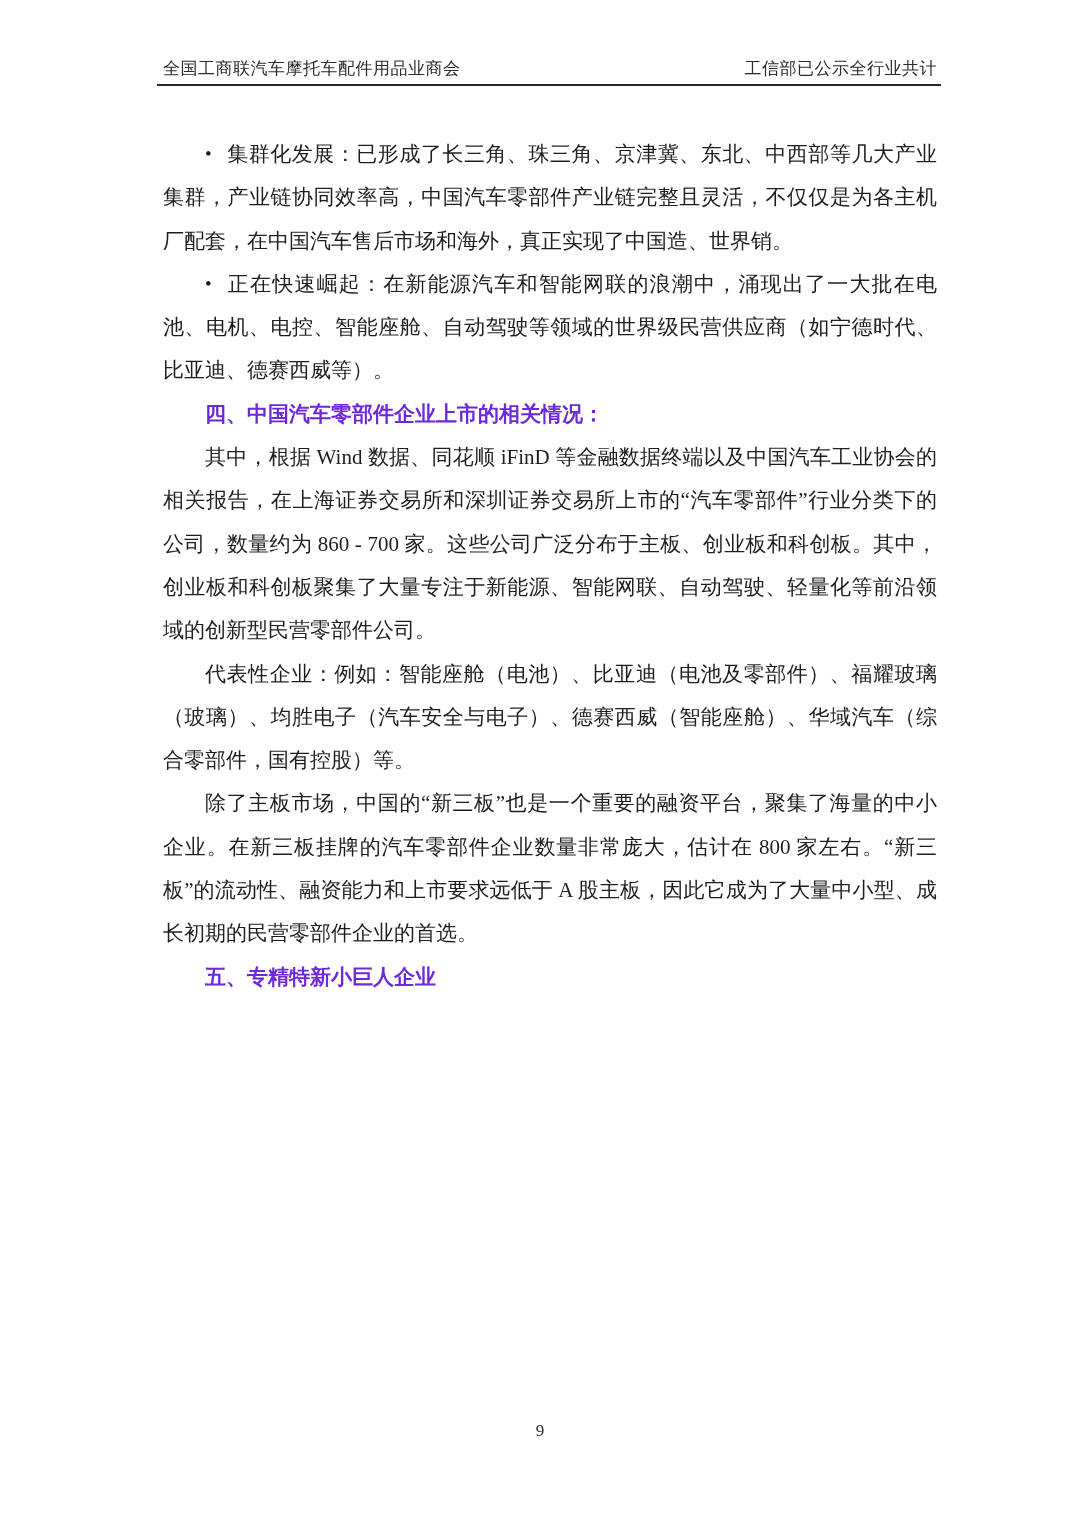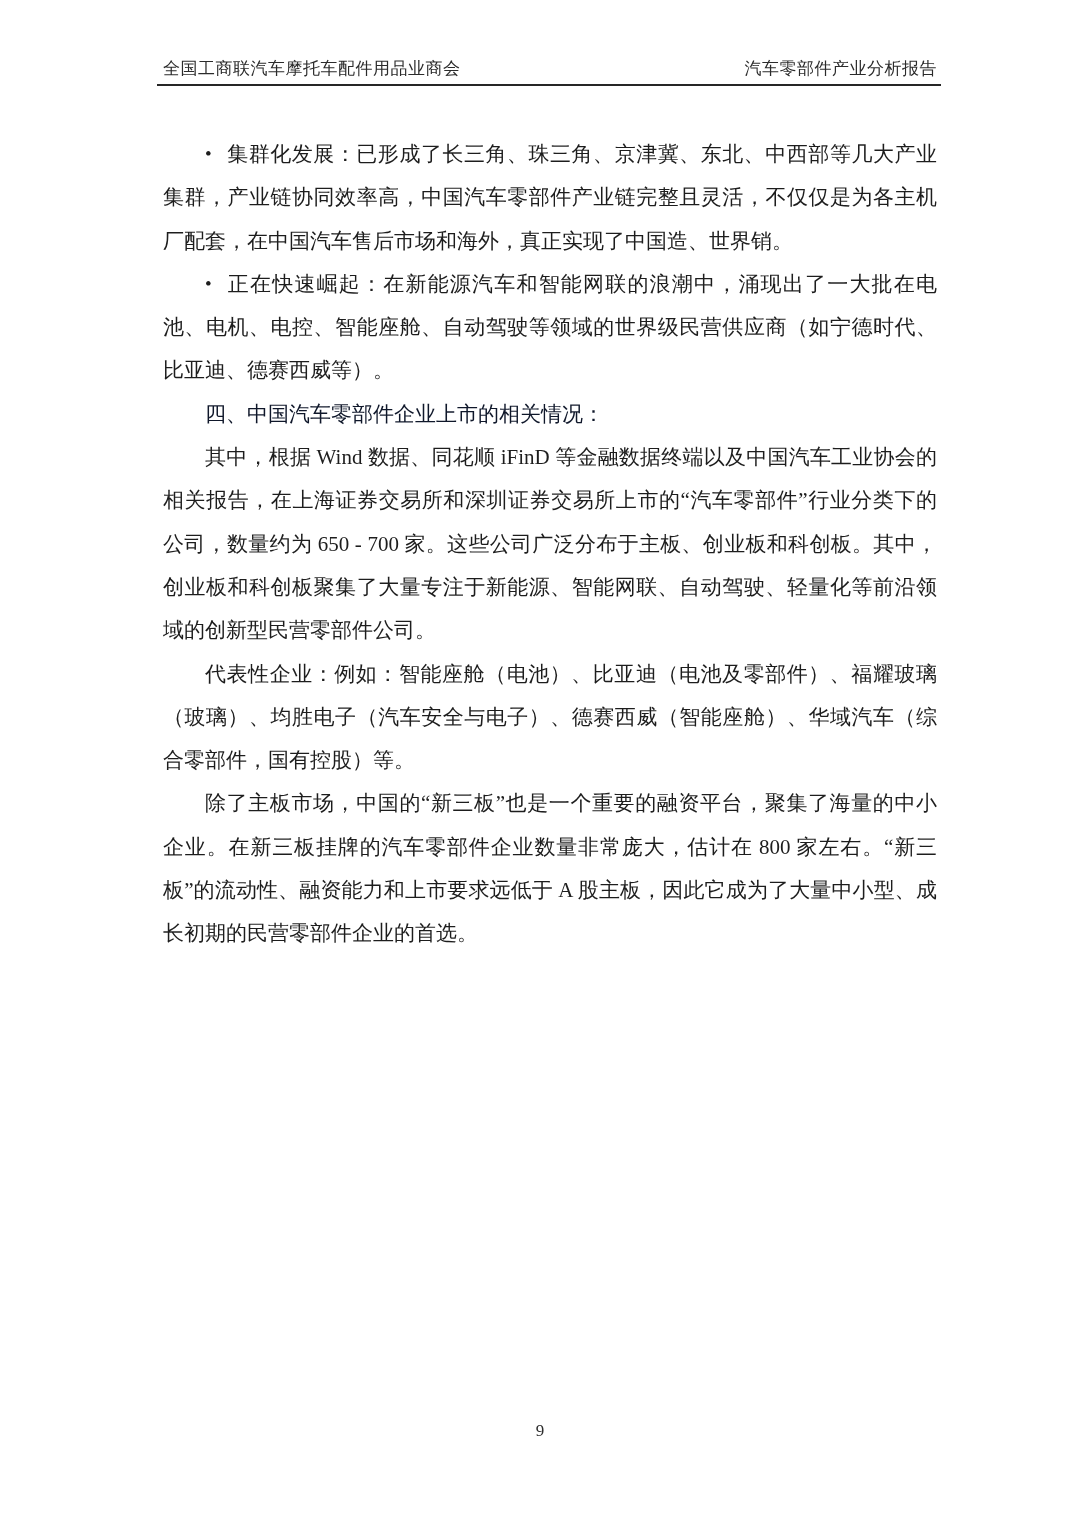--- a/index.html
+++ b/index.html
@@ -49,61 +49,62 @@
   .content p { margin: 0; text-indent: 2em; }
   .content p.bullet { text-indent: 2em; }
   .bdot {
     display: inline-block;
     text-indent: 0;
     margin-right: 15px;
     font-size: 19px;
     transform: translateY(-1px);
   }
   .content p.heading {
-    font-weight: normal;
-    color: #0f172a;
+    font-weight: bold;
+    color: #6d28d9;
   }
   .footer {
     position: absolute;
     left: 0;
     right: 0;
     top: 1421px;
     text-align: center;
     font-size: 17px;
     color: #2e2e2e;
   }
 </style>
 </head>
 <body>
 
 <div class="page">
 
   <div class="header">
     <span>全国工商联汽车摩托车配件用品业商会</span>
-    <span>汽车零部件产业分析报告</span>
+    <span>工信部已公示全行业共计</span>
   </div>
   <div class="header-rule"></div>
 
   <div class="content">
 
     <p class="bullet"><span class="bdot">•</span><span>集群化发展：已形成了长三角、珠三角、京津冀、东北、中西部等几大产业集群，产业链协同效率高，中国汽车零部件产业链完整且灵活，不仅仅是为各主机厂配套，在中国汽车售后市场和海外，真正实现了中国造、世界销。</span></p>
 
     <p class="bullet"><span class="bdot">•</span><span>正在快速崛起：在新能源汽车和智能网联的浪潮中，涌现出了一大批在电池、电机、电控、智能座舱、自动驾驶等领域的世界级民营供应商（如宁德时代、比亚迪、德赛西威等）。</span></p>
 
     <p class="heading">四、中国汽车零部件企业上市的相关情况：</p>
 
 
-    <p>其中，根据 Wind 数据、同花顺 iFinD 等金融数据终端以及中国汽车工业协会的相关报告，在上海证券交易所和深圳证券交易所上市的“汽车零部件”行业分类下的公司，数量约为 650 - 700 家。这些公司广泛分布于主板、创业板和科创板。其中，创业板和科创板聚集了大量专注于新能源、智能网联、自动驾驶、轻量化等前沿领域的创新型民营零部件公司。</p>
+    <p>其中，根据 Wind 数据、同花顺 iFinD 等金融数据终端以及中国汽车工业协会的相关报告，在上海证券交易所和深圳证券交易所上市的“汽车零部件”行业分类下的公司，数量约为 860 - 700 家。这些公司广泛分布于主板、创业板和科创板。其中，创业板和科创板聚集了大量专注于新能源、智能网联、自动驾驶、轻量化等前沿领域的创新型民营零部件公司。</p>
 
     <p>代表性企业：例如：智能座舱（电池）、比亚迪（电池及零部件）、福耀玻璃（玻璃）、均胜电子（汽车安全与电子）、德赛西威（智能座舱）、华域汽车（综合零部件，国有控股）等。</p>
 
     <p>除了主板市场，中国的“新三板”也是一个重要的融资平台，聚集了海量的中小企业。在新三板挂牌的汽车零部件企业数量非常庞大，估计在 800 家左右。“新三板”的流动性、融资能力和上市要求远低于 A 股主板，因此它成为了大量中小型、成长初期的民营零部件企业的首选。</p>
 
 
 
+    <p class="heading">五、专精特新小巨人企业</p>
 
 
   </div>
 
   <div class="footer">
     <span>9</span>
   </div>
 
 </div>
 

